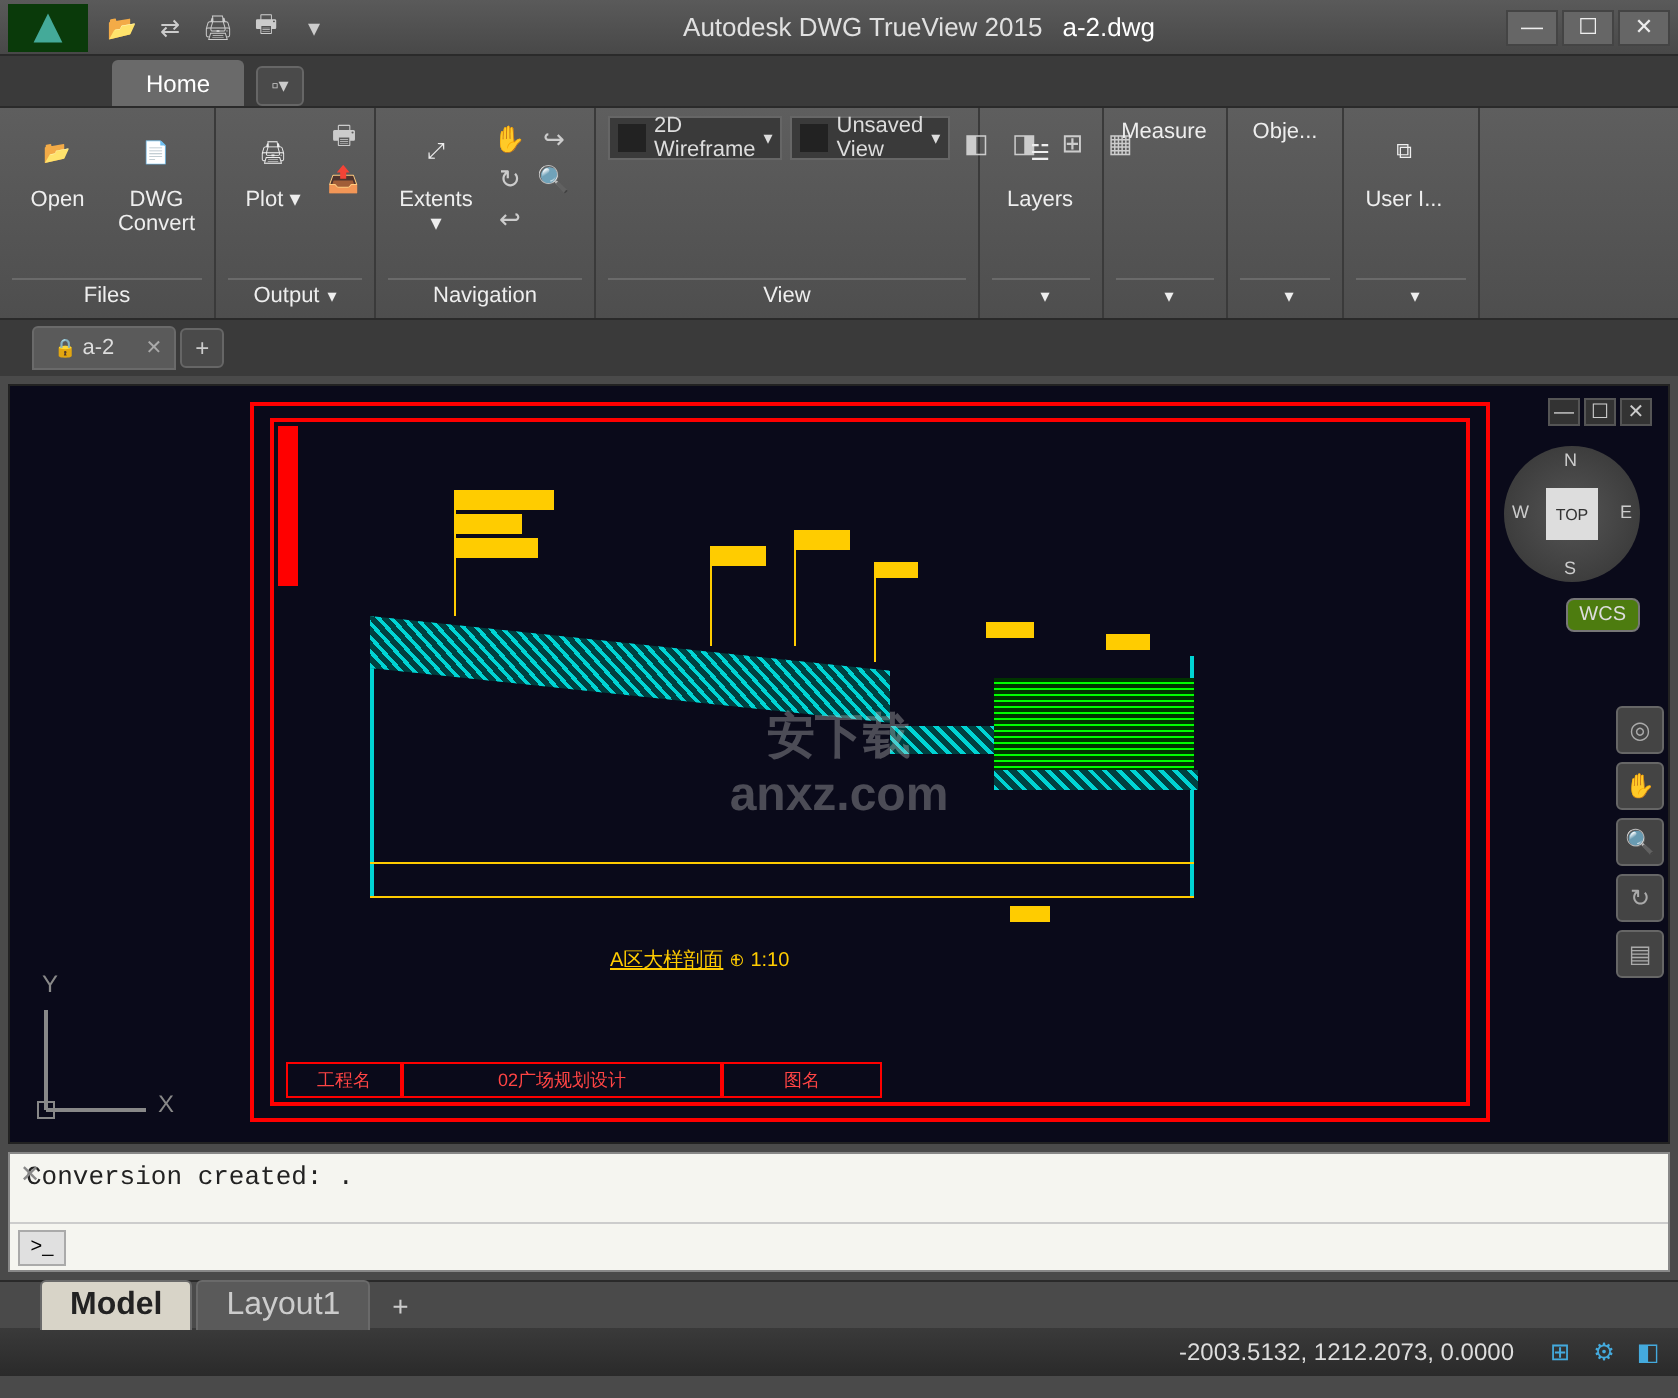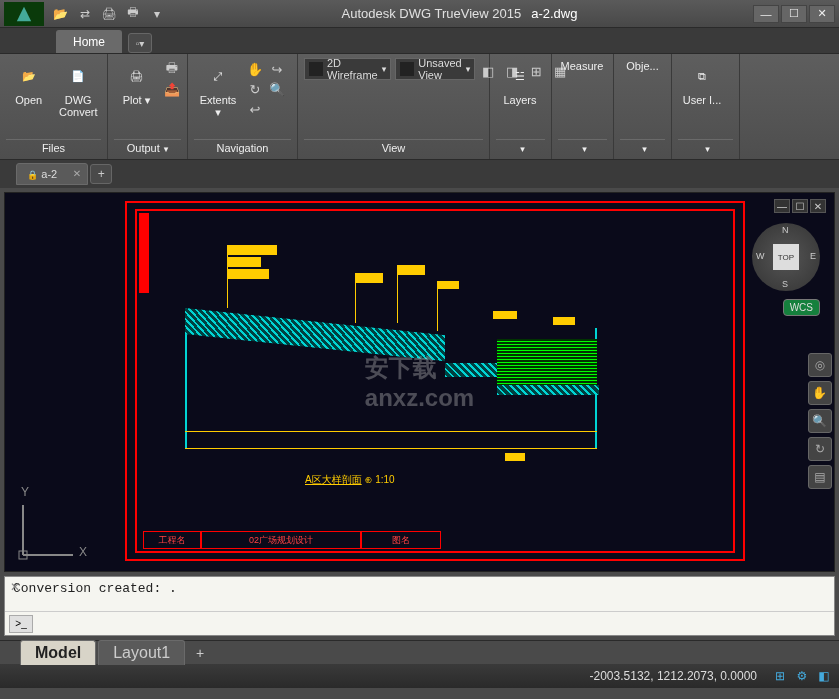--- a/index.html
+++ b/index.html
@@ -60,26 +60,26 @@
 .ucs { position: absolute; left: 12px; bottom: 10px; color: #888; font-size: 12px; }
 .titleblock-cell { position: absolute; border: 1px solid #ff0000; color: #ff4444; font-size: 9px; display: flex; align-items: center; justify-content: center; }
 .scale-text { position: absolute; color: #ffcc00; font-size: 10px; }
 
 .canvas-controls { position: absolute; right: 8px; top: 6px; display: flex; gap: 2px; }
 .cv-ctrl { width: 16px; height: 14px; background: #333; border: 1px solid #555; color: #ccc; display: flex; align-items: center; justify-content: center; font-size: 10px; }
 
 .viewcube { position: absolute; right: 14px; top: 30px; width: 68px; height: 68px; border-radius: 50%; background: radial-gradient(#555, #333); display: flex; align-items: center; justify-content: center; color: #aaa; font-size: 9px; }
 .viewcube .top { width: 26px; height: 26px; background: #ddd; color: #333; display: flex; align-items: center; justify-content: center; font-size: 8px; }
 .viewcube .dir { position: absolute; color: #ccc; font-size: 9px; }
-.wcs-badge { position: absolute; right: 14px; top: 106px; padding: 2px 6px; background: #15803d; border: 1px solid #777; border-radius: 4px; color: #ddd; font-size: 10px; }
+.wcs-badge { position: absolute; right: 14px; top: 106px; padding: 2px 6px; background: #4d7c0f; border: 1px solid #777; border-radius: 4px; color: #ddd; font-size: 10px; }
 
 .navbar-right { position: absolute; right: 2px; top: 160px; width: 24px; display: flex; flex-direction: column; gap: 4px; }
 .nav-tool { width: 24px; height: 24px; background: #444; border: 1px solid #666; border-radius: 3px; color: #aaa; display: flex; align-items: center; justify-content: center; font-size: 12px; }
 
-.watermark { position: absolute; left: 50%; top: 50%; transform: translate(-50%, -50%); color: rgba(200,200,200,0.35); font-size: 24px; font-weight: bold; pointer-events: none; }
+.watermark { position: absolute; left: 50%; top: 50%; transform: translate(-50%, -50%); color: rgba(200,200,200,0.35); font-size: 24px; font-weight: bold; text-align: center; pointer-events: none; }
 
 
 .cmdline-wrap { height: 60px; background: #f5f5f0; margin: 0 4px 4px 4px; border: 1px solid #888; display: flex; flex-direction: column; }
 .cmd-output { flex: 1; padding: 4px 8px; font-family: "Courier New", monospace; font-size: 13px; color: #222; }
 .cmd-input-row { height: 24px; display: flex; align-items: center; padding: 0 4px; border-top: 1px solid #ccc; }
 .cmd-prompt { width: 24px; height: 18px; background: #e0e0e0; border: 1px solid #aaa; display: flex; align-items: center; justify-content: center; font-size: 10px; margin-right: 4px; }
 .cmd-input { flex: 1; border: none; background: transparent; font-family: "Courier New", monospace; font-size: 12px; outline: none; }
 .cmd-close { position: absolute; left: 10px; width: 14px; height: 14px; color: #888; font-size: 12px; }
 
 

